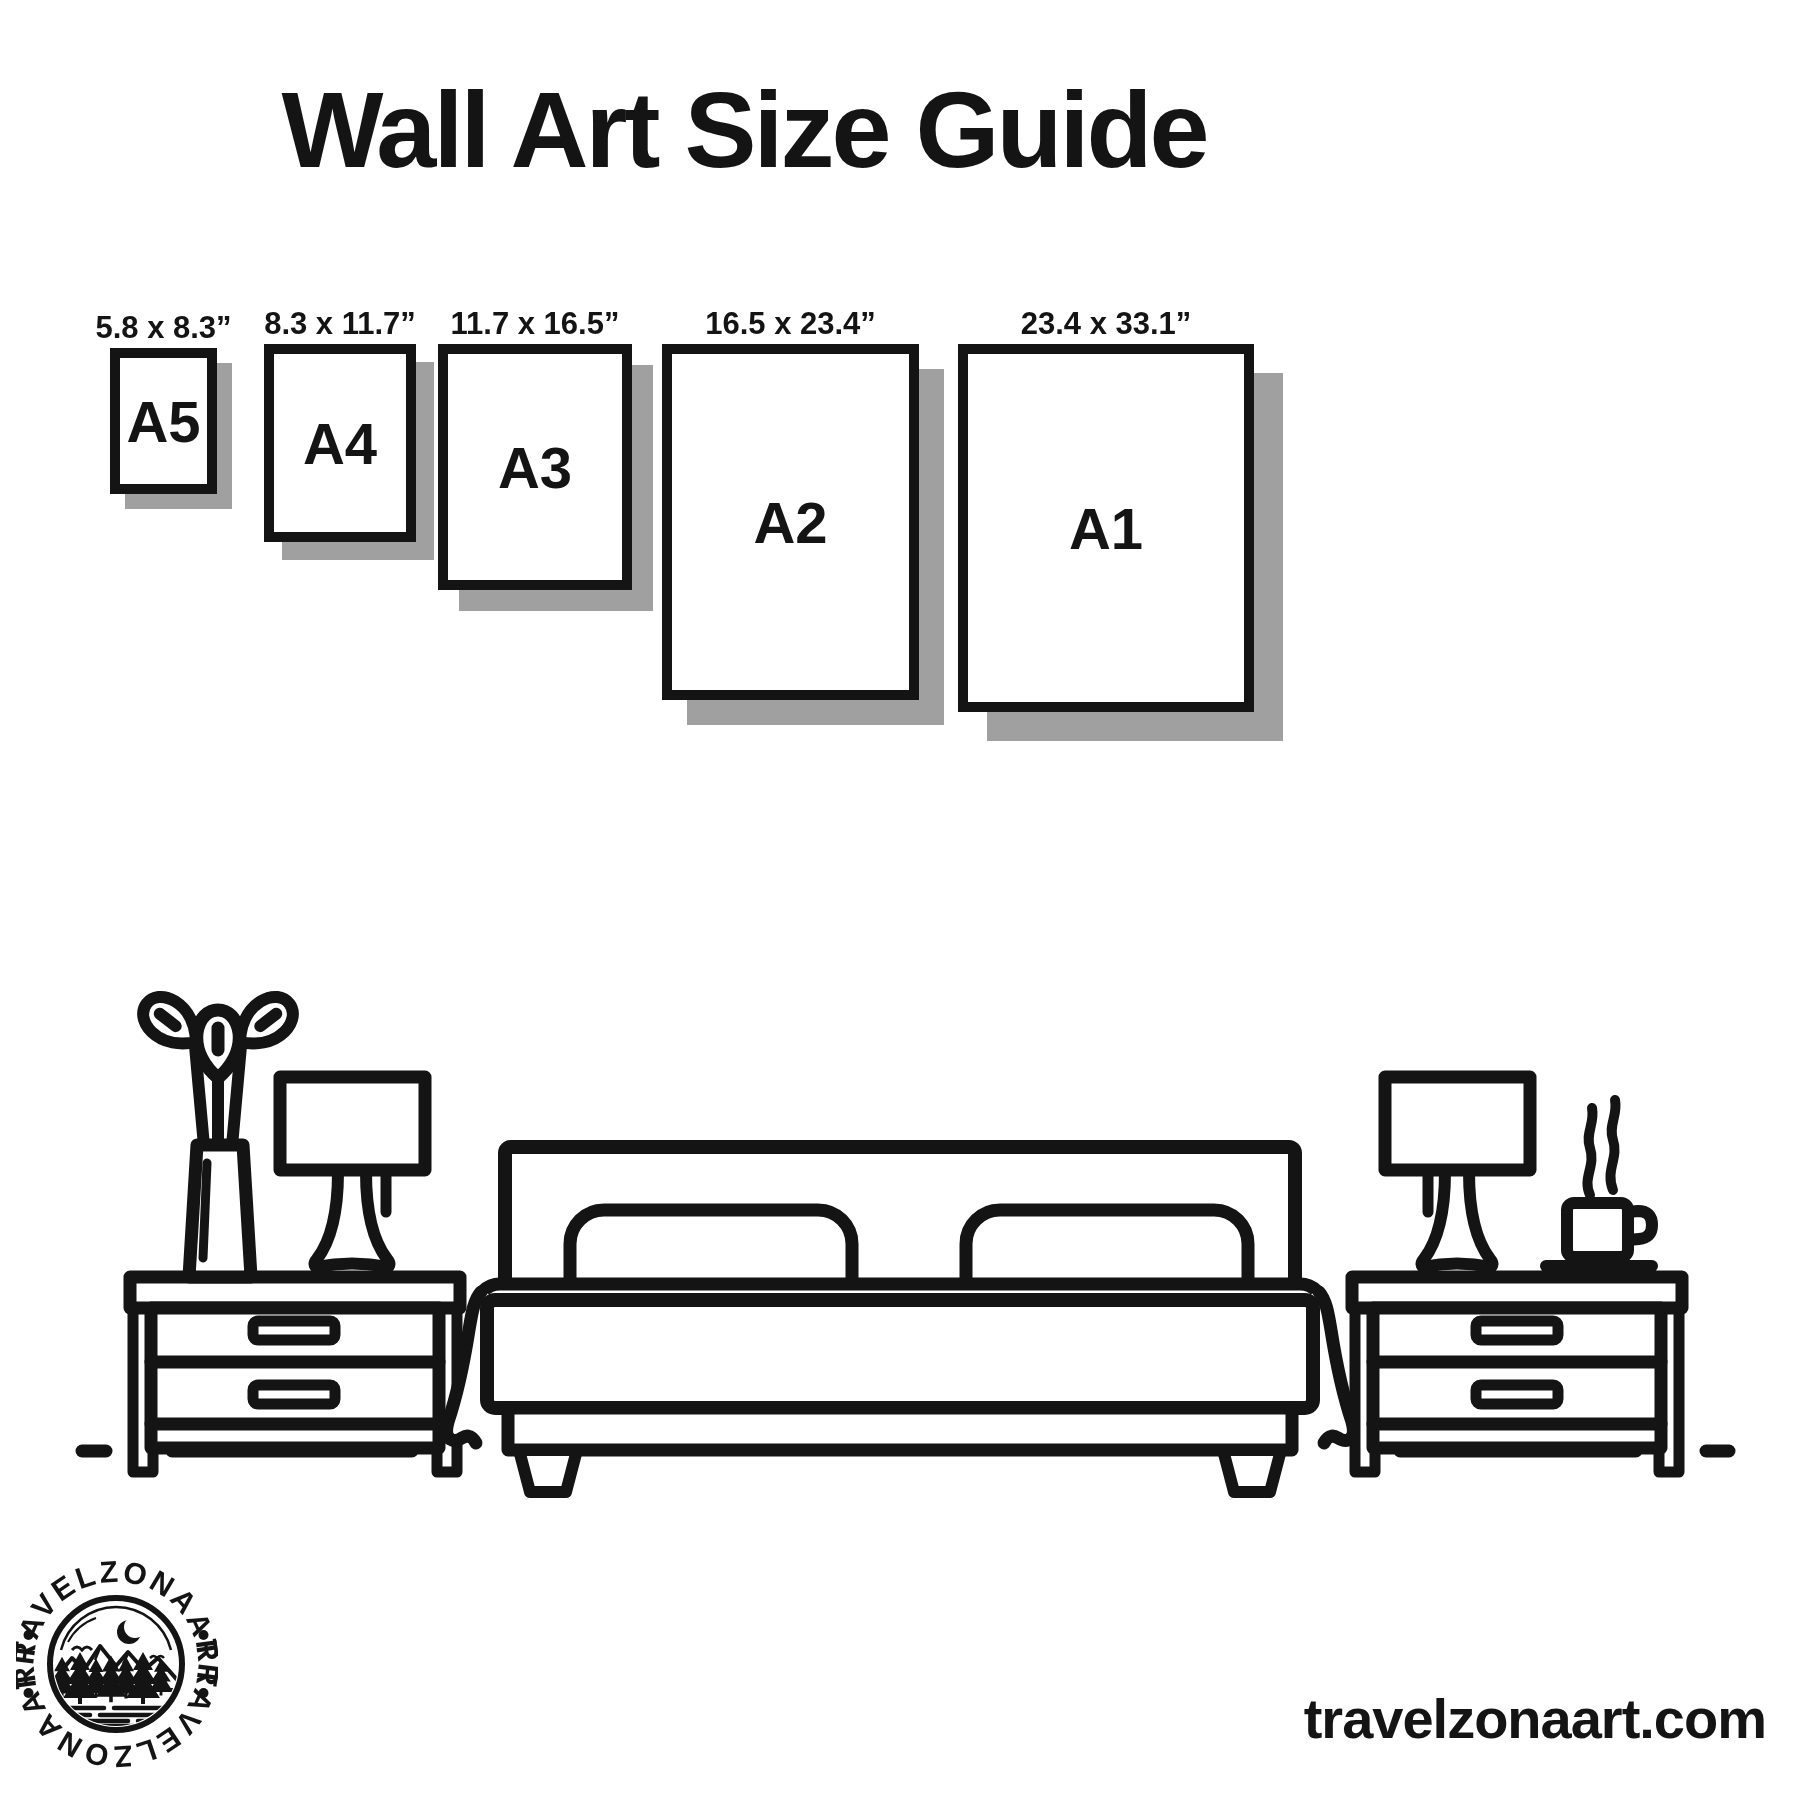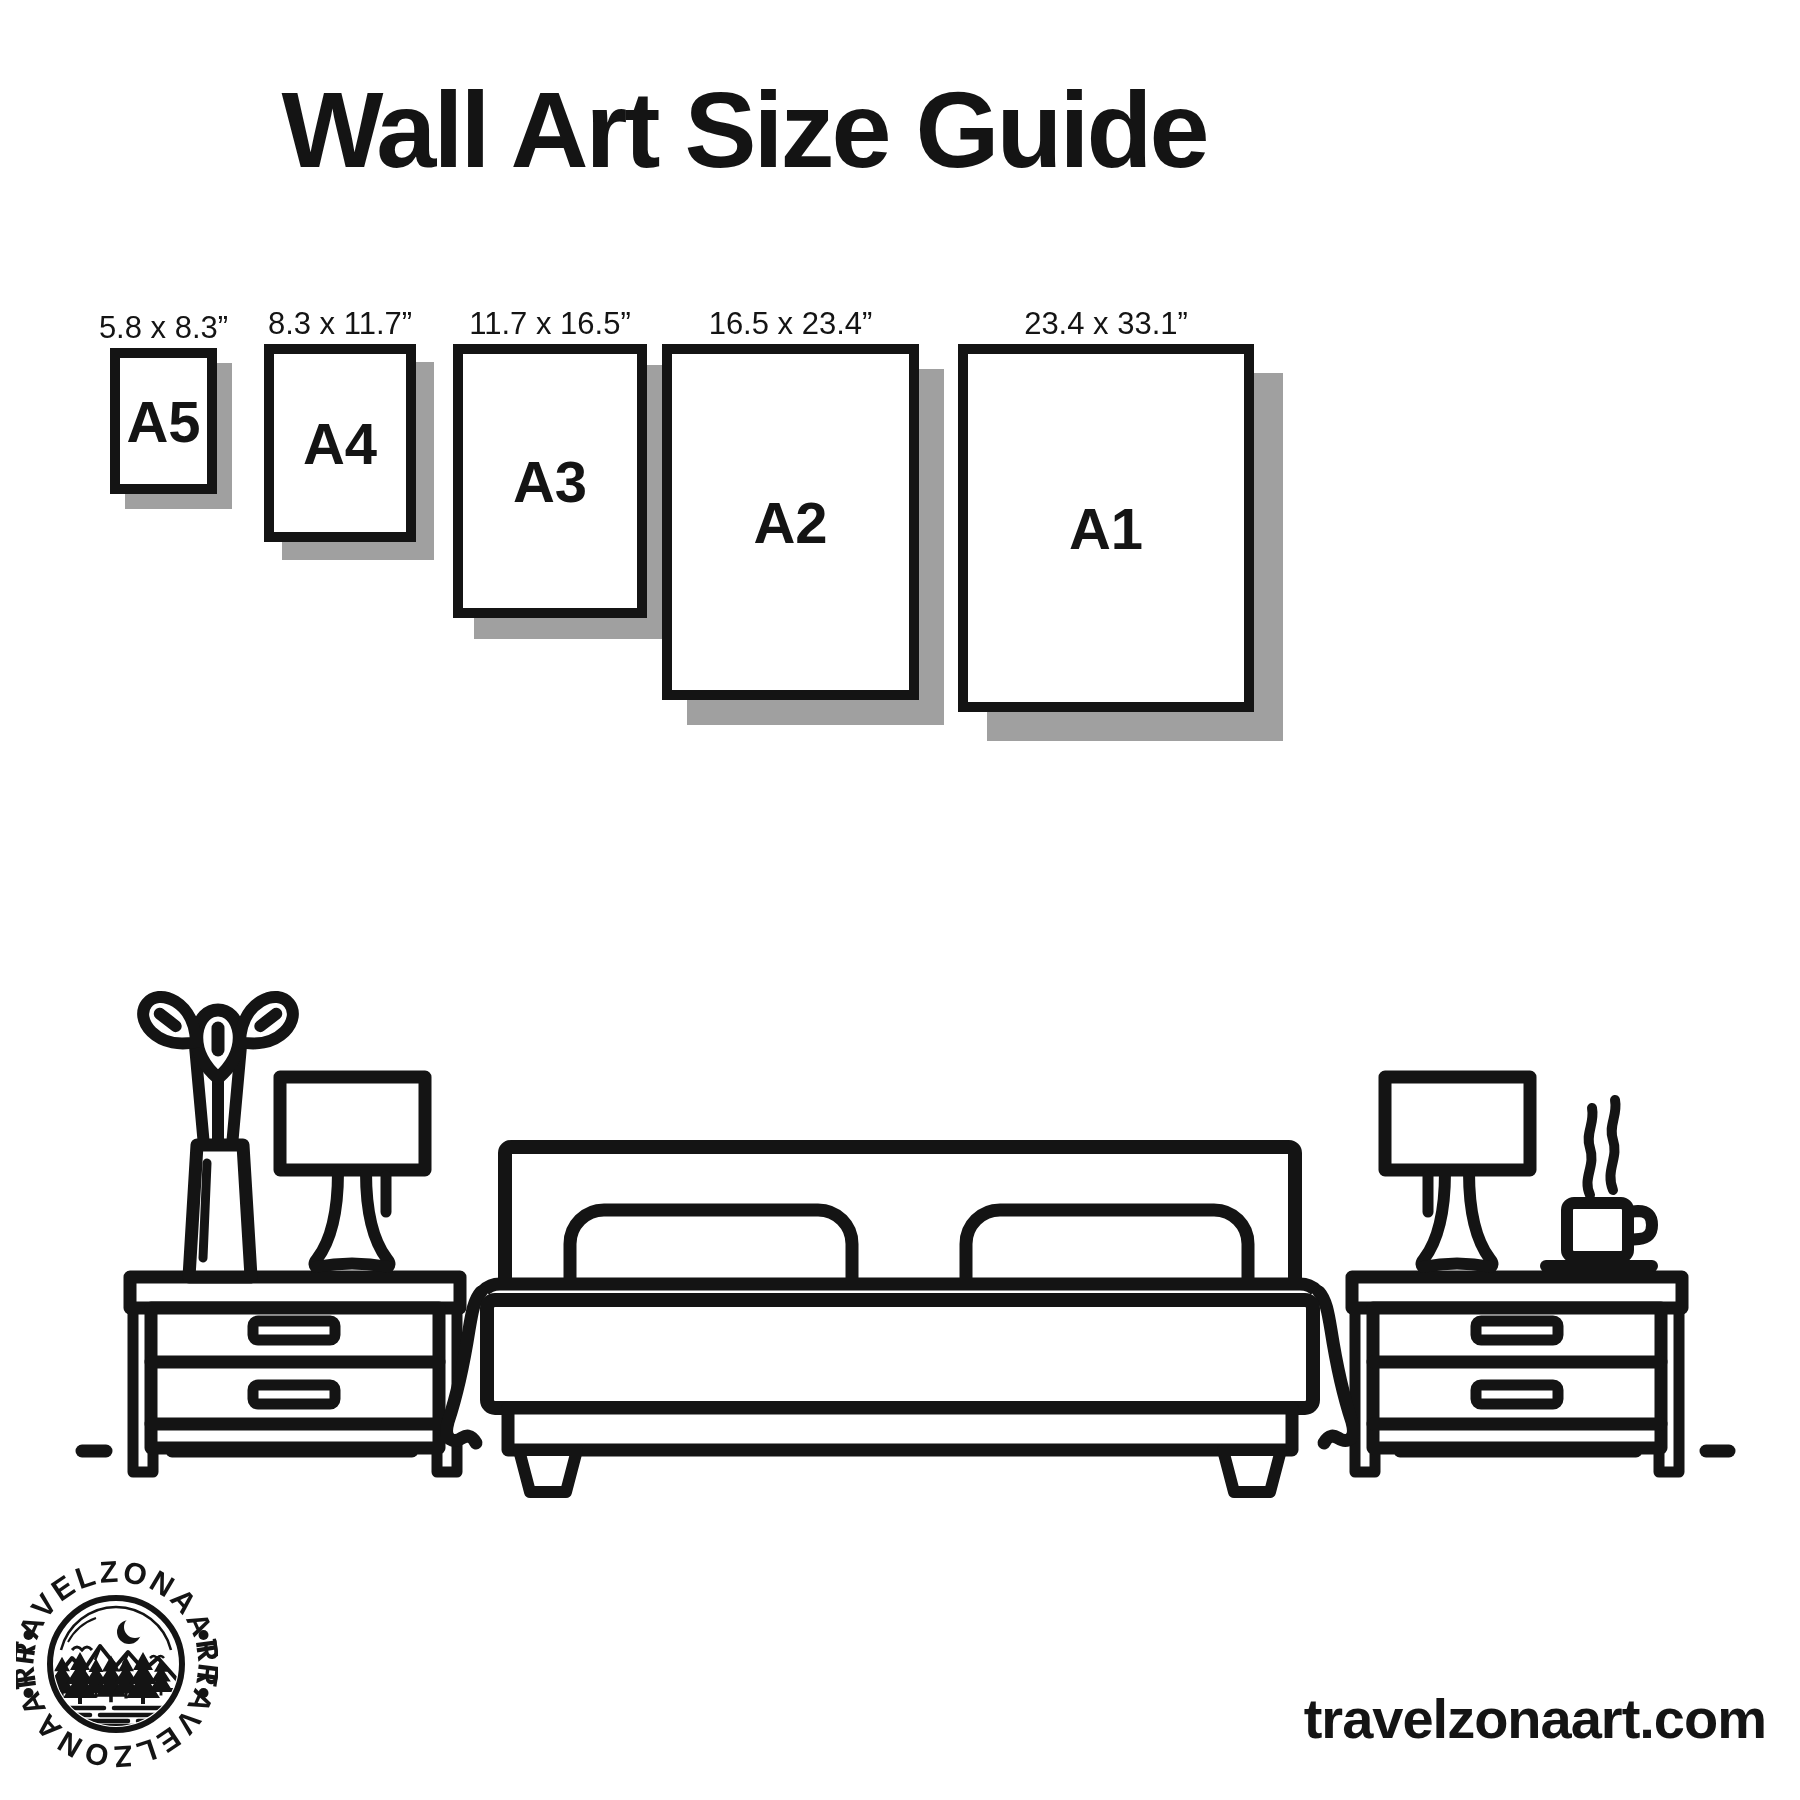--- a/index.html
+++ b/index.html
@@ -11,21 +11,21 @@
     position:absolute;top:62px;left:0;width:1488px;text-align:center;
     font-size:108px;font-weight:700;letter-spacing:-3px;line-height:1.25;color:#141414;
   }
   .frame{
     position:absolute;box-sizing:border-box;background:#ffffff;border:10px solid #141414;
     display:flex;align-items:center;justify-content:center;
   }
   .frame .code{font-size:58px;font-weight:700;color:#141414;letter-spacing:0;}
   .frame .dims{
     position:absolute;bottom:100%;left:50%;transform:translateX(-50%);
-    margin-bottom:12px;font-size:31px;font-weight:400;white-space:nowrap;color:#141414;
+    margin-bottom:12px;font-size:31px;font-weight:700;white-space:nowrap;color:#141414;
   }
   .site{
     position:absolute;top:1686px;right:34px;
     font-size:56px;font-weight:700;letter-spacing:-1px;color:#141414;
   }
   .scene-svg{position:absolute;left:0;top:960px;width:1800px;height:560px;}
   .logo-svg{position:absolute;left:16px;top:1558px;width:202px;height:216px;}
   .arc-text{font-family:"Liberation Sans",sans-serif;font-size:30px;font-weight:700;letter-spacing:3px;fill:#141414;}
 </style>
 </head>
@@ -36,21 +36,21 @@
   <div class="title">Wall Art Size Guide</div>
 
   <div class="frame" style="left:110px;top:348px;width:107px;height:146px;box-shadow:15px 15px 0 #a0a0a0;">
     <span class="dims">5.8 x 8.3”</span>
     <span class="code">A5</span>
   </div>
   <div class="frame" style="left:264px;top:344px;width:152px;height:198px;box-shadow:18px 18px 0 #a0a0a0;">
     <span class="dims">8.3 x 11.7”</span>
     <span class="code">A4</span>
   </div>
-  <div class="frame" style="left:453px;top:344px;width:194px;height:274px;box-shadow:21px 21px 0 #a0a0a0;">
+  <div class="frame" style="left:438px;top:344px;width:194px;height:246px;box-shadow:21px 21px 0 #a0a0a0;">
     <span class="dims">11.7 x 16.5”</span>
     <span class="code">A3</span>
   </div>
   <div class="frame" style="left:662px;top:344px;width:257px;height:356px;box-shadow:25px 25px 0 #a0a0a0;">
     <span class="dims">16.5 x 23.4”</span>
     <span class="code">A2</span>
   </div>
   <div class="frame" style="left:958px;top:344px;width:296px;height:368px;box-shadow:29px 29px 0 #a0a0a0;">
     <span class="dims">23.4 x 33.1”</span>
     <span class="code">A1</span>

